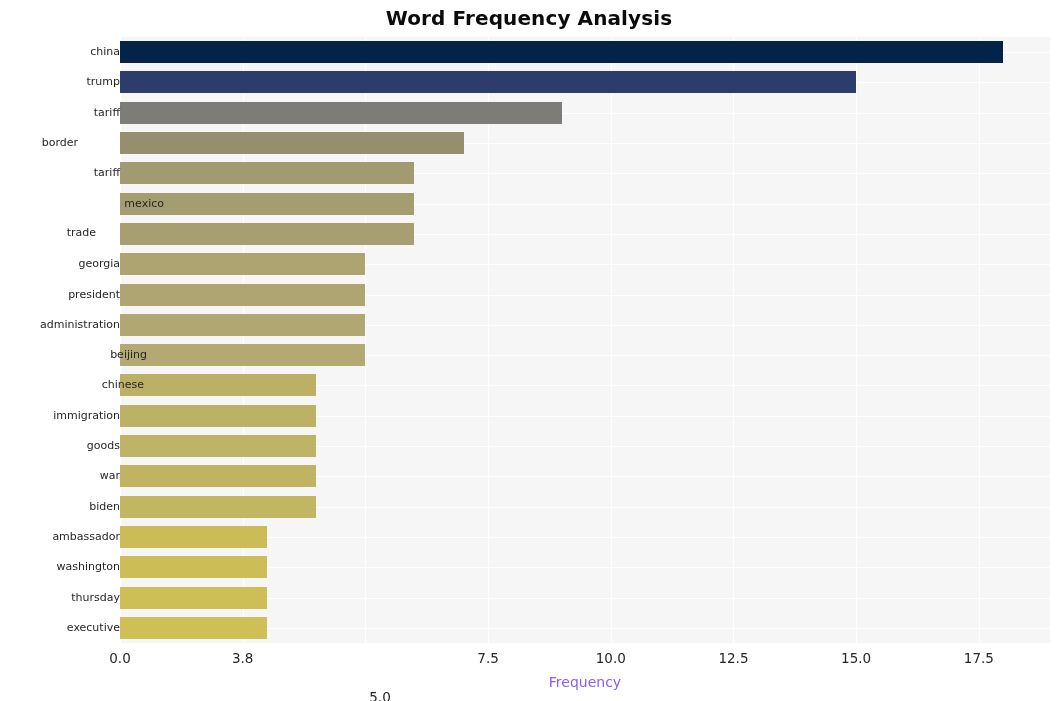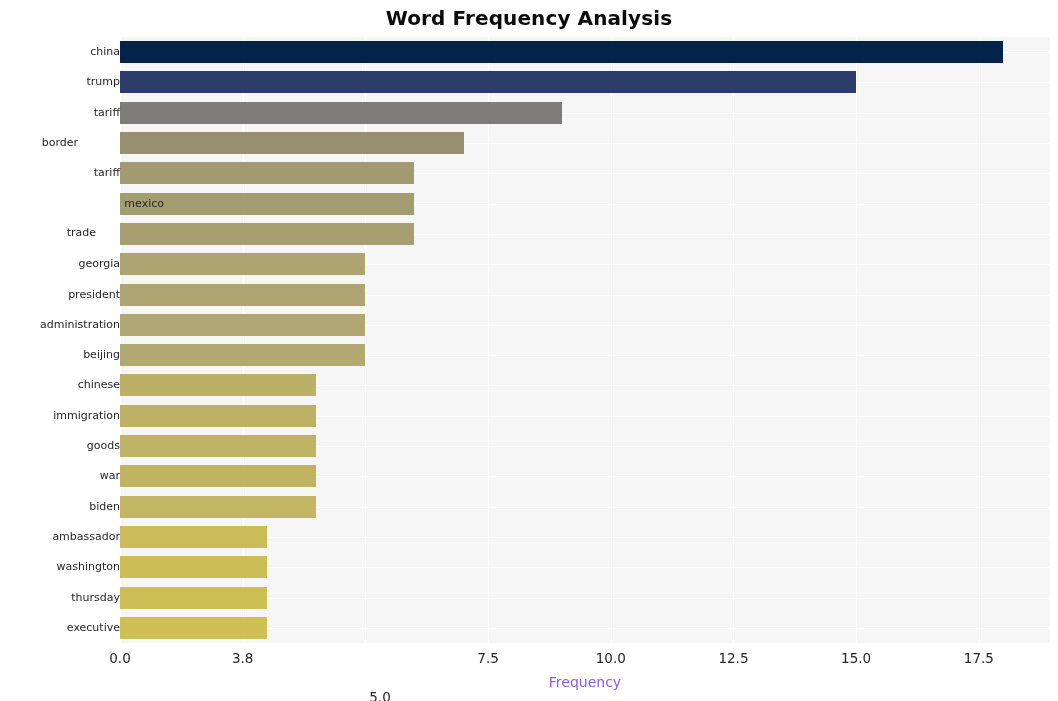--- a/index.html
+++ b/index.html
@@ -151,22 +151,22 @@
 <div class="ytick-label" style="top: 45.15px; left: 0px; width: 120px;">china</div>
     <div class="ytick-label" style="top: 75.45px; left: 0px; width: 120px;">trump</div>
     <div class="ytick-label" style="top: 105.75px; left: 0px; width: 120px;">tariff</div>
     <div class="ytick-label" style="top: 136.05px; left: 0px; width: 120px; text-align: center;">border</div>
     <div class="ytick-label" style="top: 166.35px; left: 0px; width: 120px;">tariff</div>
     <div class="ytick-label" style="top: 196.65px; left: 0px; width: 120px; padding-left: 44px;">mexico</div>
     <div class="ytick-label" style="top: 226px; left: 0px; width: 96px;">trade</div>
     <div class="ytick-label" style="top: 257.25px; left: 0px; width: 120px;">georgia</div>
     <div class="ytick-label" style="top: 287.55px; left: 0px; width: 120px;">president</div>
     <div class="ytick-label" style="top: 317.85px; left: 0px; width: 120px;">administration</div>
-    <div class="ytick-label" style="top: 348.15px; left: 0px; width: 120px;">beijing</div>
-    <div class="ytick-label" style="top: 378.45px; left: 0px; width: 120px;">chinese</div>
+    <div class="ytick-label" style="top: 348.15px; left: 0px; width: 120px; padding-left: 27px;">beijing</div>
+    <div class="ytick-label" style="top: 378.45px; left: 0px; width: 120px; padding-left: 24px;">chinese</div>
     <div class="ytick-label" style="top: 408.75px; left: 0px; width: 120px;">immigration</div>
     <div class="ytick-label" style="top: 439.05px; left: 0px; width: 120px;">goods</div>
     <div class="ytick-label" style="top: 469.35px; left: 0px; width: 120px;">war</div>
     <div class="ytick-label" style="top: 499.65px; left: 0px; width: 120px;">biden</div>
     <div class="ytick-label" style="top: 529.95px; left: 0px; width: 120px;">ambassador</div>
     <div class="ytick-label" style="top: 560.25px; left: 0px; width: 120px;">washington</div>
     <div class="ytick-label" style="top: 590.55px; left: 0px; width: 120px;">thursday</div>
     <div class="ytick-label" style="top: 620.85px; left: 0px; width: 120px;">executive</div>
     <div class="xtick-label" style="left: 120px;">0.0</div>
     <div class="xtick-label" style="left: 242.691px;">3.8</div>

